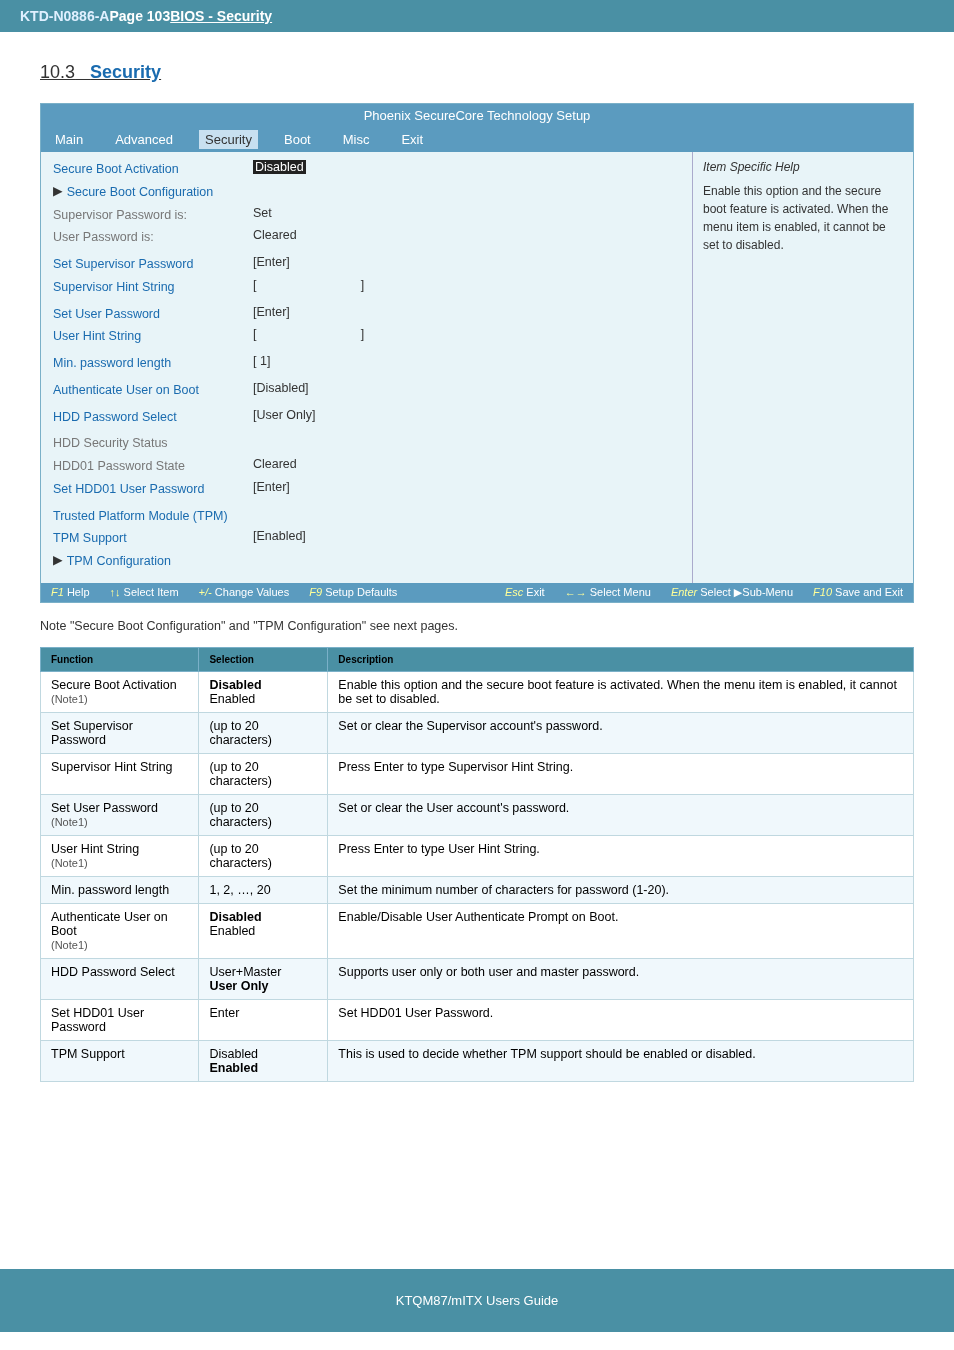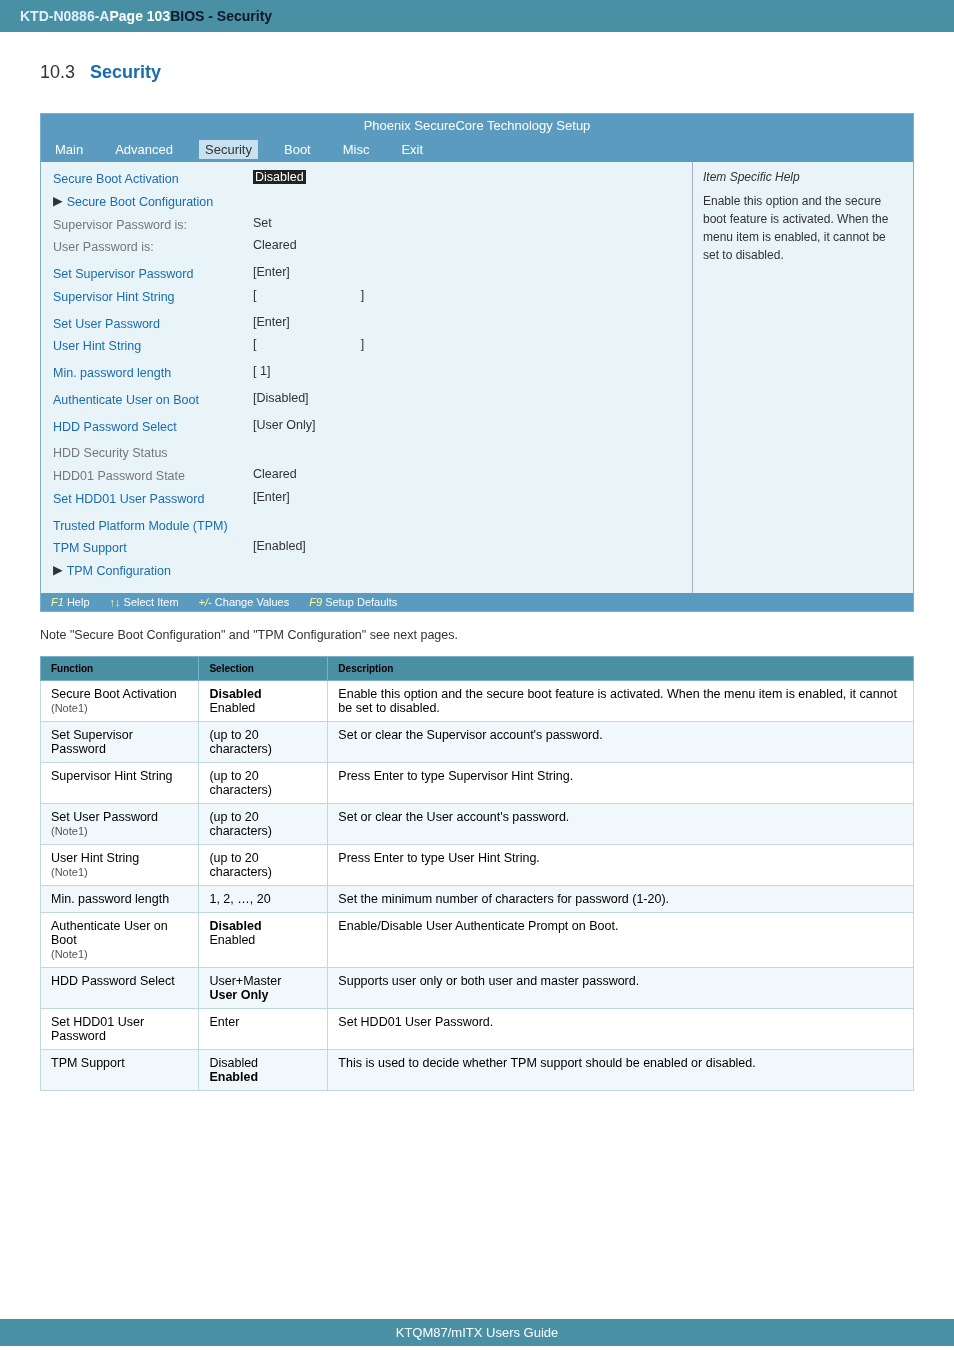--- a/index.html
+++ b/index.html
@@ -17,32 +17,33 @@
       background: #4a90a4;
       display: flex;
       align-items: center;
       padding: 8px 20px;
       color: white;
       font-size: 14px;
       font-weight: bold;
     }
     .header-left { color: #e0f0ff; }
     .header-center { color: white; }
-    .header-right { color: #0f172a; }
+    .header-right { color: #ffffff; text-decoration: underline; }
 
     
     .main-content {
       padding: 30px 40px 20px 40px;
     }
 
     
     .section-title {
       font-size: 18px;
-      margin-bottom: 30px;
-      color: #333;
+      margin-bottom: 20px;
+      color: #333;
+      text-decoration: underline;
     }
     .section-title span {
       color: #1a6baf;
       font-weight: bold;
     }
     .section-title .num {
       color: #333;
       font-weight: normal;
     }
 
@@ -171,24 +172,24 @@
       vertical-align: top;
     }
     .func-table tr:nth-child(even) td { background: #f0f8fc; }
     .func-table tr:nth-child(odd) td { background: #fff; }
 
     
     .page-footer {
       background: #4a90a4;
       color: white;
       text-align: center;
-      padding: 6px;
+      padding: 24px;
       font-size: 13px;
       position: absolute;
-      bottom: 4px;
+      bottom: 18px;
       width: 100%;
     }
   </style>
 </head>
 <body>
 
 <div class="header-bar">
   <span class="header-left">KTD-N0886-A</span>
   <span class="header-center">Page 103</span>
   <span class="header-right">BIOS - Security</span>
@@ -307,20 +308,26 @@
         <div class="bios-right-text">Enable this option and the secure boot feature is activated. When the menu item is enabled, it cannot be set to disabled.</div>
       </div>
     </div>
 
     <div class="bios-footer">
       <div class="bios-footer-left">
         <span><span class="bios-key">F1</span> Help</span>
         <span><span class="bios-key">↑↓</span> Select Item</span>
         <span><span class="bios-key">+/-</span> Change Values</span>
         <span><span class="bios-key">F9</span> Setup Defaults</span>
+      </div>
+      <div class="bios-footer-right">
+        <span><span class="bios-key">Esc</span> Exit</span>
+        <span><span class="bios-key">←→</span> Select Menu</span>
+        <span><span class="bios-key">Enter</span> Select ▶Sub-Menu</span>
+        <span><span class="bios-key">F10</span> Save and Exit</span>
       </div>
     </div>
   </div>
 
   <p class="note-text">Note "Secure Boot Configuration" and "TPM Configuration" see next pages.</p>
 
   <table class="func-table">
     <thead>
       <tr>
         <th>Function</th>

